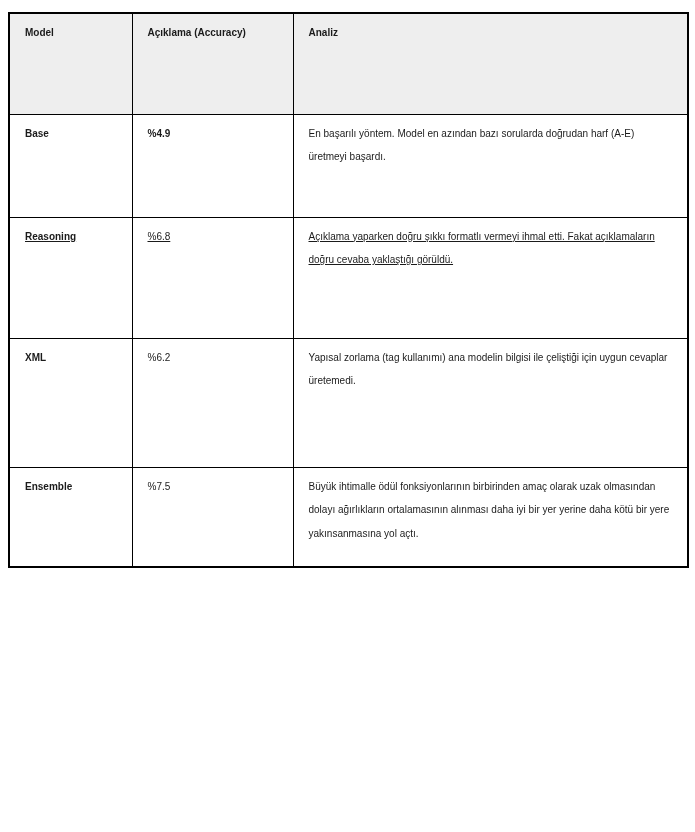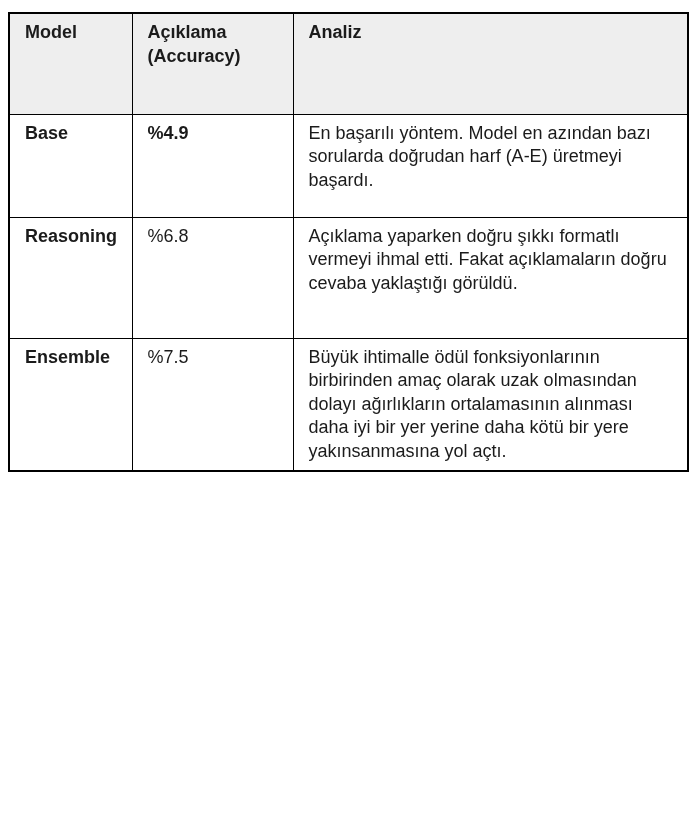--- a/index.html
+++ b/index.html
@@ -16,38 +16,38 @@
   }
   table.results {
     position: absolute;
     left: 8px;
     top: 12px;
     width: 679px;
     border-collapse: collapse;
     table-layout: fixed;
     border: 2px solid #000000;
     color: #1b1b1b;
-    font-size: 18px;
+    font-size: 10px;
     line-height: 23.5px;
   }
   table.results th,
   table.results td {
     border: 1px solid #000000;
     vertical-align: top;
     text-align: left;
     padding: 7px 14px 7px 15px;
     overflow: hidden;
   }
   table.results thead th {
     background: #eeeeee;
     font-weight: bold;
   }
   table.results thead tr      { height: 101px; }
   tbody tr:nth-child(1)       { height: 103px; }
-  tbody tr:nth-child(2)       { height: 121px; }
+  tbody tr:nth-child(2)       { height: 121px; text-decoration: underline; }
   tbody tr:nth-child(3)       { height: 129px; }
   tbody tr:nth-child(4)       { height: 100px; }
   tbody tr:nth-child(5)       { height: 106px; }
   tbody tr:nth-child(6)       { height: 147px; }
   td.model-cell { font-weight: bold; }
   tbody tr:nth-child(1) td.accuracy-cell { font-weight: bold; }
   tbody tr:nth-child(5) td.model-cell { vertical-align: middle; }
 </style>
 </head>
 <body>
@@ -71,19 +71,24 @@
         <td class="model-cell">Base</td>
         <td class="accuracy-cell">%4.9</td>
         <td class="analysis-cell">En başarılı yöntem. Model en azından bazı sorularda doğrudan harf (A-E) üretmeyi başardı.</td>
       </tr>
       <tr>
         <td class="model-cell">Reasoning</td>
         <td class="accuracy-cell">%6.8</td>
         <td class="analysis-cell">Açıklama yaparken doğru şıkkı formatlı vermeyi ihmal etti. Fakat açıklamaların doğru cevaba yaklaştığı görüldü.</td>
       </tr>
       <tr>
+        <td class="model-cell">XML</td>
+        <td class="accuracy-cell">%6.2</td>
+        <td class="analysis-cell">Yapısal zorlama (tag kullanımı) ana modelin bilgisi ile çeliştiği için uygun cevaplar üretemedi.</td>
+      </tr>
+      <tr>
         <td class="model-cell">Ensemble</td>
         <td class="accuracy-cell">%7.5</td>
         <td class="analysis-cell">Büyük ihtimalle ödül fonksiyonlarının birbirinden amaç olarak uzak olmasından dolayı ağırlıkların ortalamasının alınması daha iyi bir yer yerine daha kötü bir yere yakınsanmasına yol açtı.</td>
       </tr>
     </tbody>
   </table>
 </div>
 
 </body></html>

